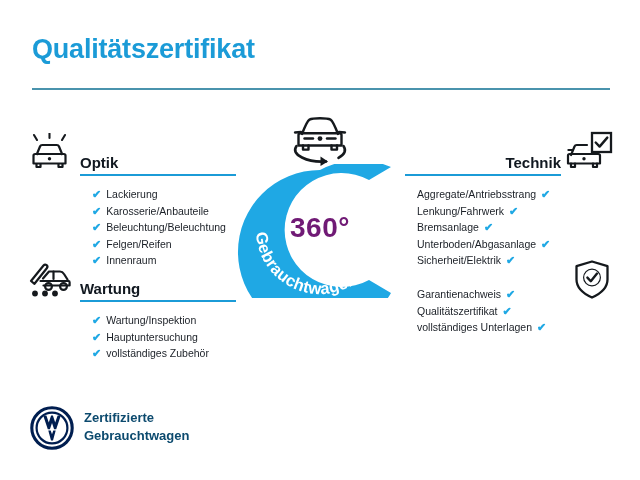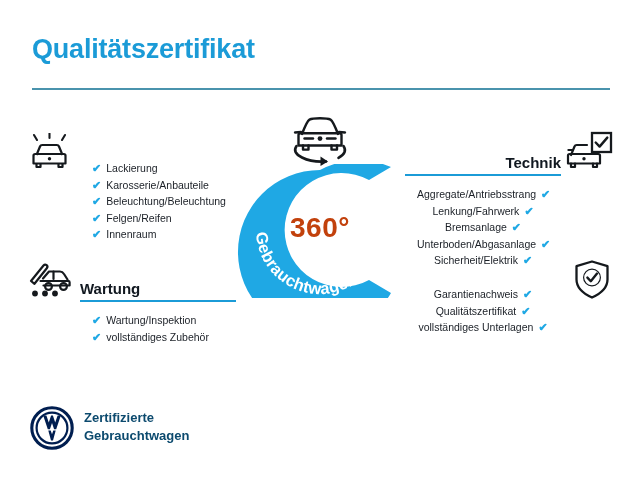--- a/index.html
+++ b/index.html
@@ -65,21 +65,21 @@
     list-style: none;
     margin-top: 14px;
   }
   .items li {
     font-size: 10.5px;
     line-height: 16.5px;
     color: #1a1f26;
     white-space: nowrap;
   }
   .left .items li  { text-align: left; }
-  .right .items li { text-align: center; }
+  .right .items li { text-align: left; }
   .chk {
     color: #1FA8E4;
     font-weight: bold;
     font-size: 11px;
   }
   .left .chk  { margin-right: 5px; }
   .right .chk { margin-left: 5px; }
 
   
   #block-optik   { left: 80px;  top: 146px; width: 156px; }
@@ -102,21 +102,21 @@
   }
   #badge-ring { position: absolute; left: 0; top: 52px; width: 176px; height: 134px; }
   #badge-car  { position: absolute; left: 50px; top: 0px; width: 76px; height: 60px; }
   #badge-360 {
     position: absolute;
     left: 0; top: 100px;
     width: 176px;
     text-align: center;
     font-size: 28px;
     font-weight: bold;
-    color: #c2410c;
+    color: #701a75;
     letter-spacing: 0.5px;
   }
 
   
   #footer { position: absolute; left: 30px; top: 404px; height: 48px; }
   #vw-logo { position: absolute; left: 0; top: 2px; }
   #footer-text {
     position: absolute;
     left: 54px; top: 5px;
     font-size: 13px;
@@ -145,20 +145,24 @@
       <g fill="none" stroke="#15191d" stroke-width="2.2" stroke-linejoin="round">
         <path d="M9.5 22 L13 13.5 Q13.6 12 15.2 12 L29.8 12 Q31.4 12 32 13.5 L35.5 22"></path>
         <path d="M6.5 22.5 Q6.5 21 8.2 21 L36.8 21 Q38.5 21 38.5 22.5 L38.5 30.5 L6.5 30.5 Z"></path>
         <path d="M9.5 30.5 L9.5 34 L13.5 34 L13.5 30.5"></path>
         <path d="M31.5 30.5 L31.5 34 L35.5 34 L35.5 30.5"></path>
       </g>
       <circle cx="22.5" cy="25.8" r="1.7" fill="#15191d"></circle>
     </svg>
   </div>
   <div class="block left" id="block-optik">
+    <div class="block-head">
+      <div class="block-title">Optik</div>
+      <div class="head-rule"></div>
+    </div>
     <ul class="items">
       <li><span class="chk">✔</span><span>Lackierung</span></li>
       <li><span class="chk">✔</span><span>Karosserie/Anbauteile</span></li>
       <li><span class="chk">✔</span><span>Beleuchtung/Beleuchtung</span></li>
       <li><span class="chk">✔</span><span>Felgen/Reifen</span></li>
       <li><span class="chk">✔</span><span>Innenraum</span></li>
     </ul>
   </div>
 
   <div class="sec-icon" id="icon-wartung">
@@ -176,20 +180,21 @@
       <circle cx="28" cy="34.5" r="2.9" fill="#15191d"></circle>
     </svg>
   </div>
   <div class="block left" id="block-wartung">
     <div class="block-head">
       <div class="block-title">Wartung</div>
       <div class="head-rule"></div>
     </div>
     <ul class="items">
       <li><span class="chk">✔</span><span>Wartung/Inspektion</span></li>
+      <li><span class="chk">✔</span><span>Hauptuntersuchung</span></li>
       <li><span class="chk">✔</span><span>vollständiges Zubehör</span></li>
     </ul>
   </div>
 
   <div class="sec-icon" id="icon-technik">
     <svg width="48" height="44" viewBox="0 0 48 44">
       <g fill="none" stroke="#15191d" stroke-width="2.2" stroke-linejoin="round" stroke-linecap="round">
         <path d="M6 24 L9.5 15.5 Q10.1 14 11.7 14 L22 14"></path>
         <path d="M3 24.5 Q3 23 4.7 23 L33.3 23 Q35 23 35 24.5 L35 32.5 L3 32.5 Z"></path>
         <path d="M6 32.5 L6 36 L10 36 L10 32.5"></path>

